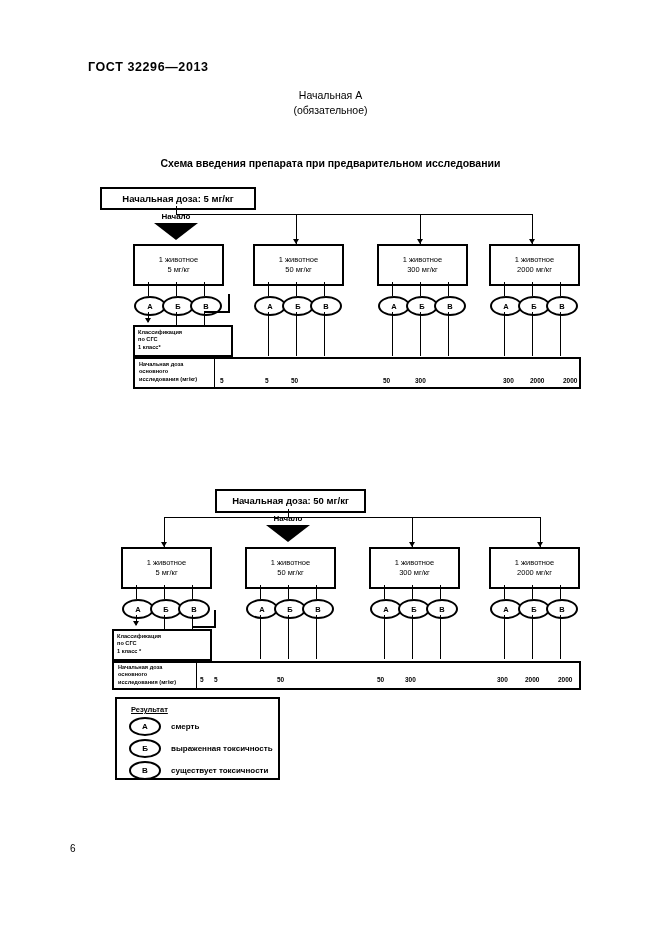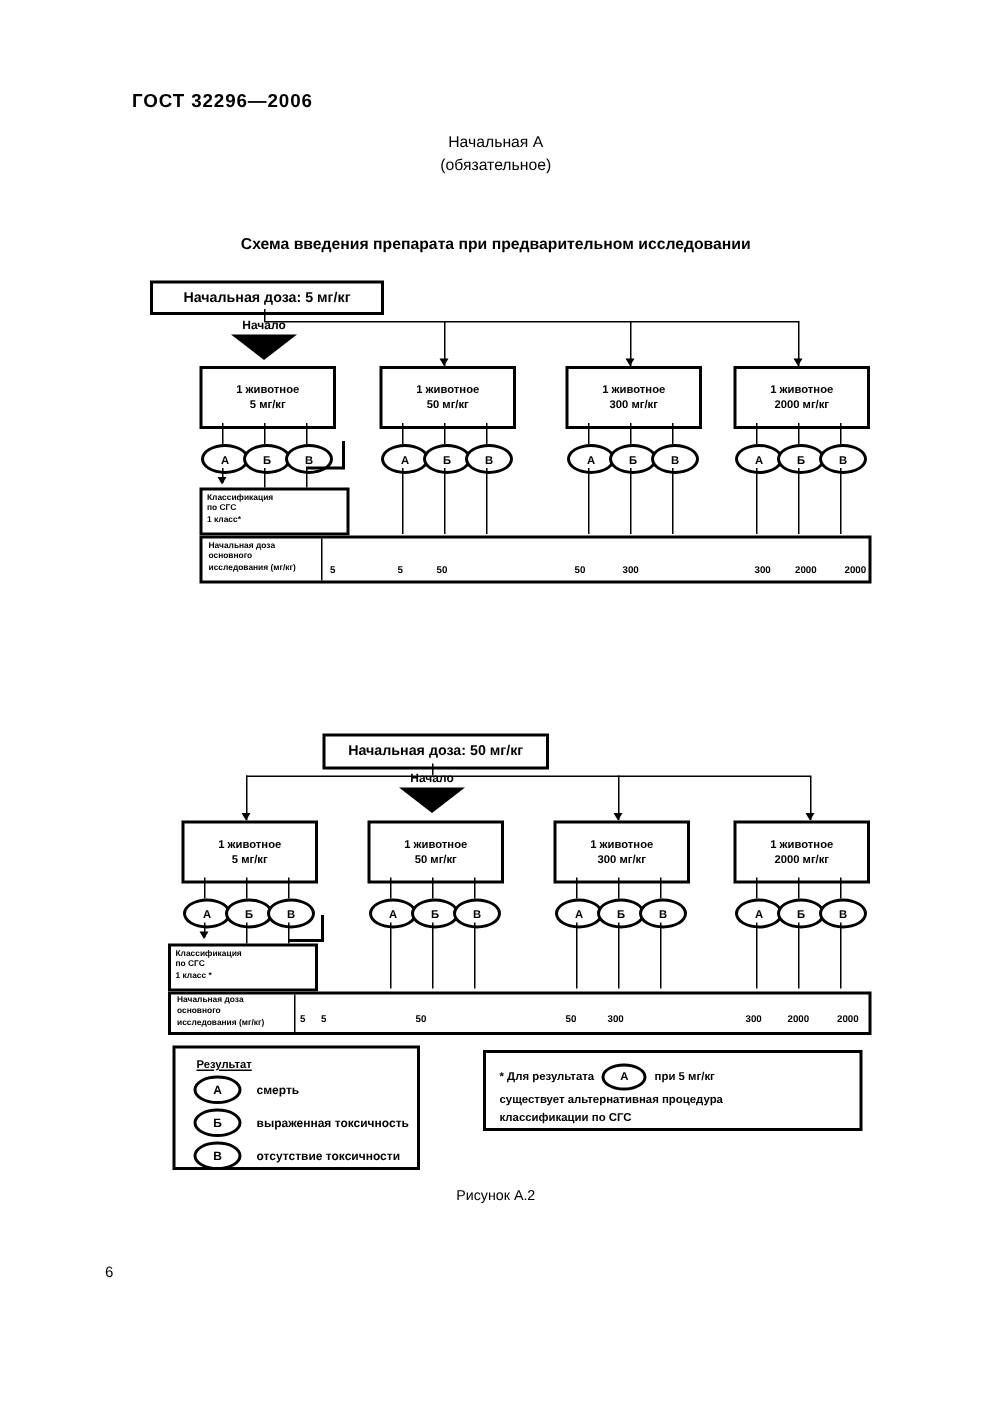--- a/index.html
+++ b/index.html
@@ -77,21 +77,21 @@
     width: 0; height: 0;
     border-left: 22px solid transparent;
     border-right: 22px solid transparent;
     border-top: 17px solid #000;
   }
   .animal-box {
     border: 2px solid #000;
     background: #fff;
     text-align: center;
     font-size: 7.5px;
-    font-weight: bold;
+    font-weight: normal;
     line-height: 1.35;
     display: flex;
     flex-direction: column;
     align-items: center;
     justify-content: center;
   }
   .oval {
     border: 2px solid #000;
     border-radius: 50%;
     background: #fff;
@@ -190,21 +190,21 @@
     justify-content: center;
     vertical-align: middle;
     margin: 0 3px;
   }
 </style>
 </head>
 <body>
 
 <div id="page">
 
-  <div class="abs" id="std-code">ГОСТ 32296—2006</div>
+  <div class="abs" id="std-code">ГОСТ 32296—2013</div>
   <div class="abs" id="annex-line1">Начальная А</div>
   <div class="abs" id="scheme-title">Схема введения препарата при предварительном исследовании</div>
   <div class="abs" id="annex-line2">(обязательное)</div>
 
   <div class="abs" style="left:0; top:0; width:606px; height:420px;">
 
     <div class="abs dose-header" style="left:100px; top:187px; width:152px; height:19px;">Начальная доза: 5 мг/кг</div>
 
     <div class="abs start-label" style="left:140px; top:212px; width:72px;">Начало</div>
 
@@ -415,32 +415,22 @@
       <div class="legend-row">
         <div class="legend-oval">А</div>
         <div class="legend-text">смерть</div>
       </div>
       <div class="legend-row">
         <div class="legend-oval">Б</div>
         <div class="legend-text">выраженная токсичность</div>
       </div>
       <div class="legend-row">
         <div class="legend-oval">В</div>
-        <div class="legend-text">отсутствие токсичности</div>
+        <div class="legend-text">существует токсичности</div>
       </div>
     </div>
 
-    <div class="abs note-box" style="left:322px; top:700px; width:253px; height:54px;">
-      <div class="note-text">
-        <span>* Для результата</span>
-        <span class="note-oval">А</span>
-        <span>при 5 мг/кг</span><br>
-        <span>существует альтернативная процедура</span><br>
-        <span>классификации по СГС</span>
-      </div>
-    </div>
-
-    <div class="abs fig-caption" id="fig2-caption">Рисунок А.2</div>
+
   </div>
 
   <div class="abs" id="page-number">6</div>
 
 </div>
 
 </body></html>

